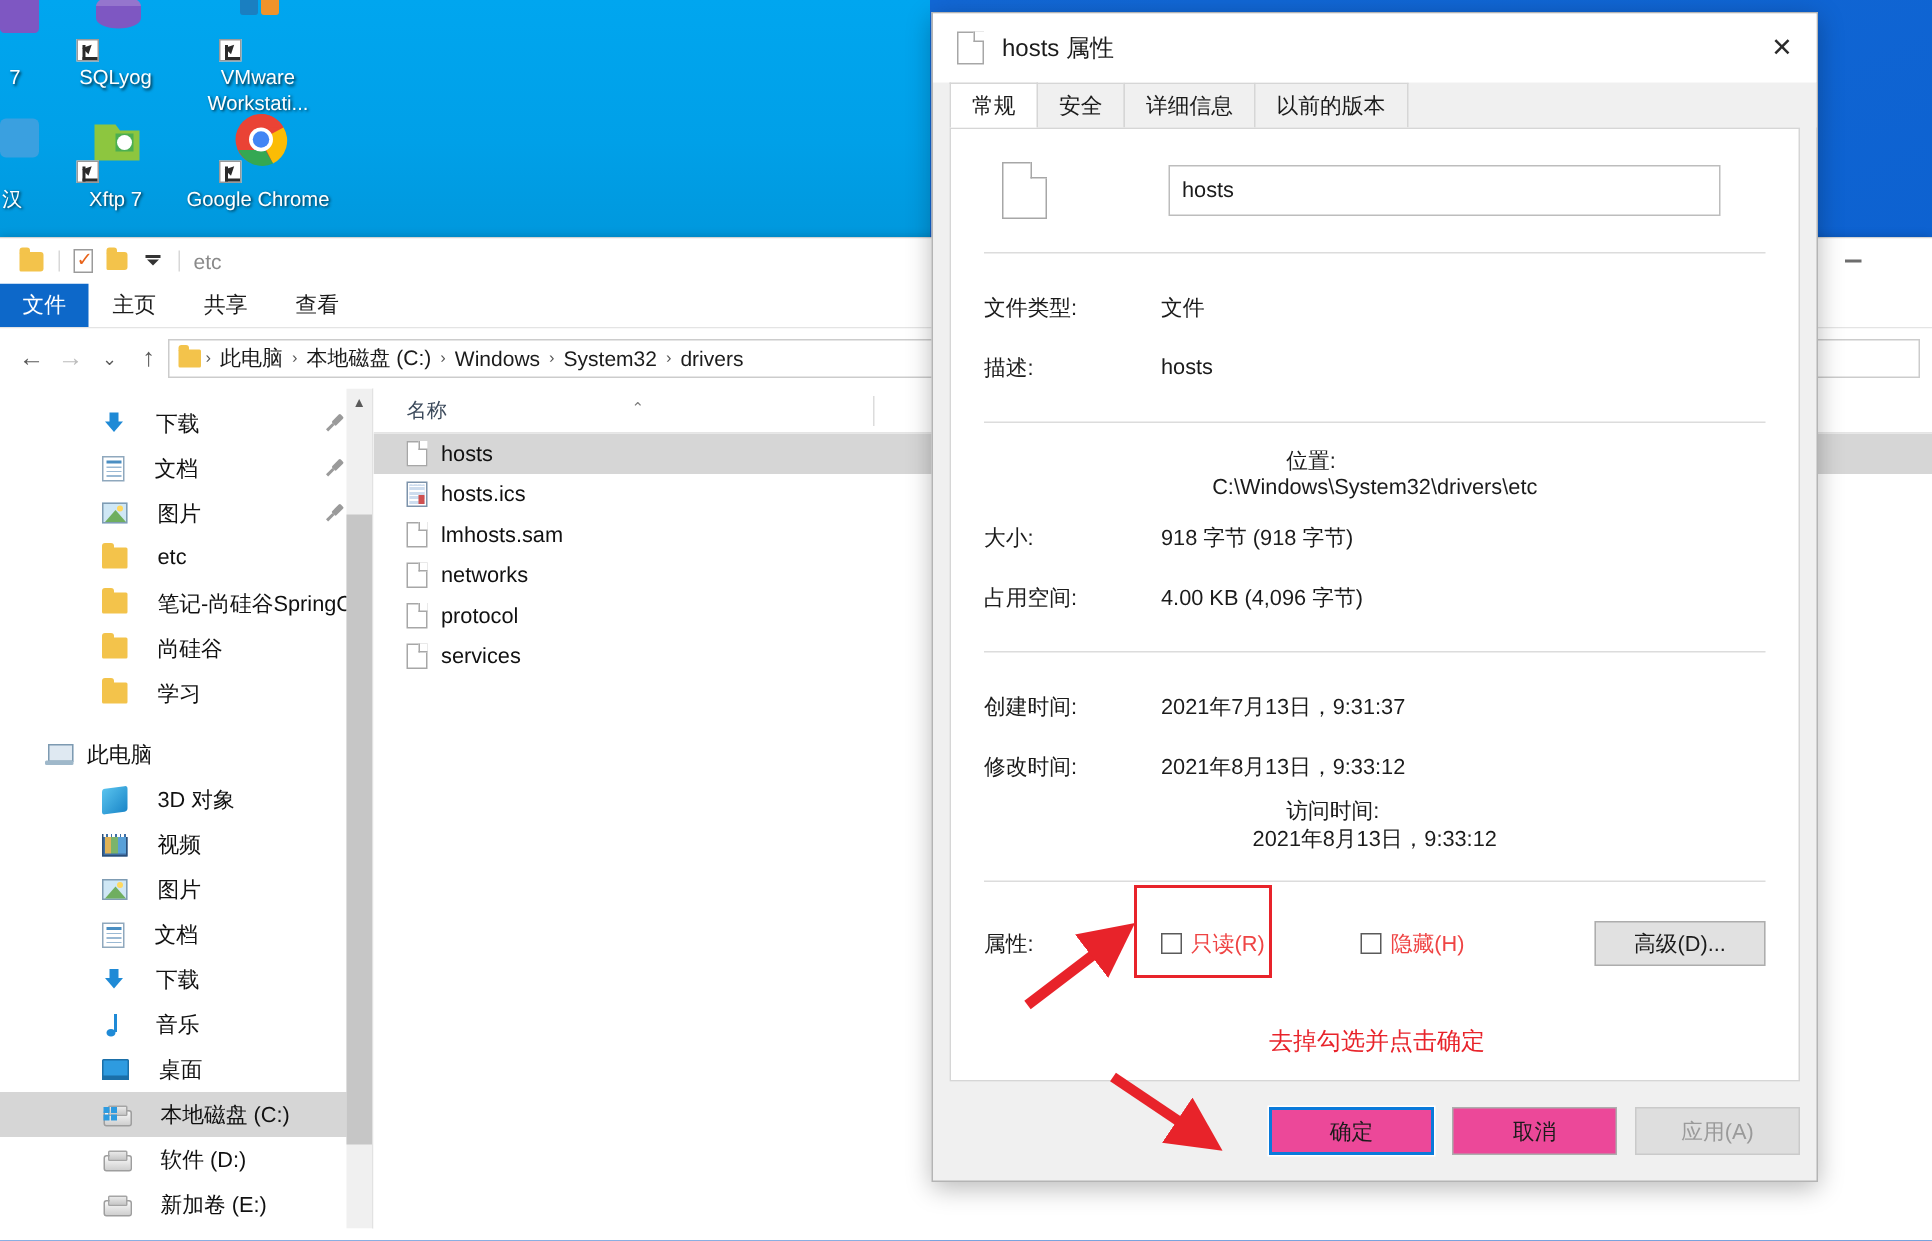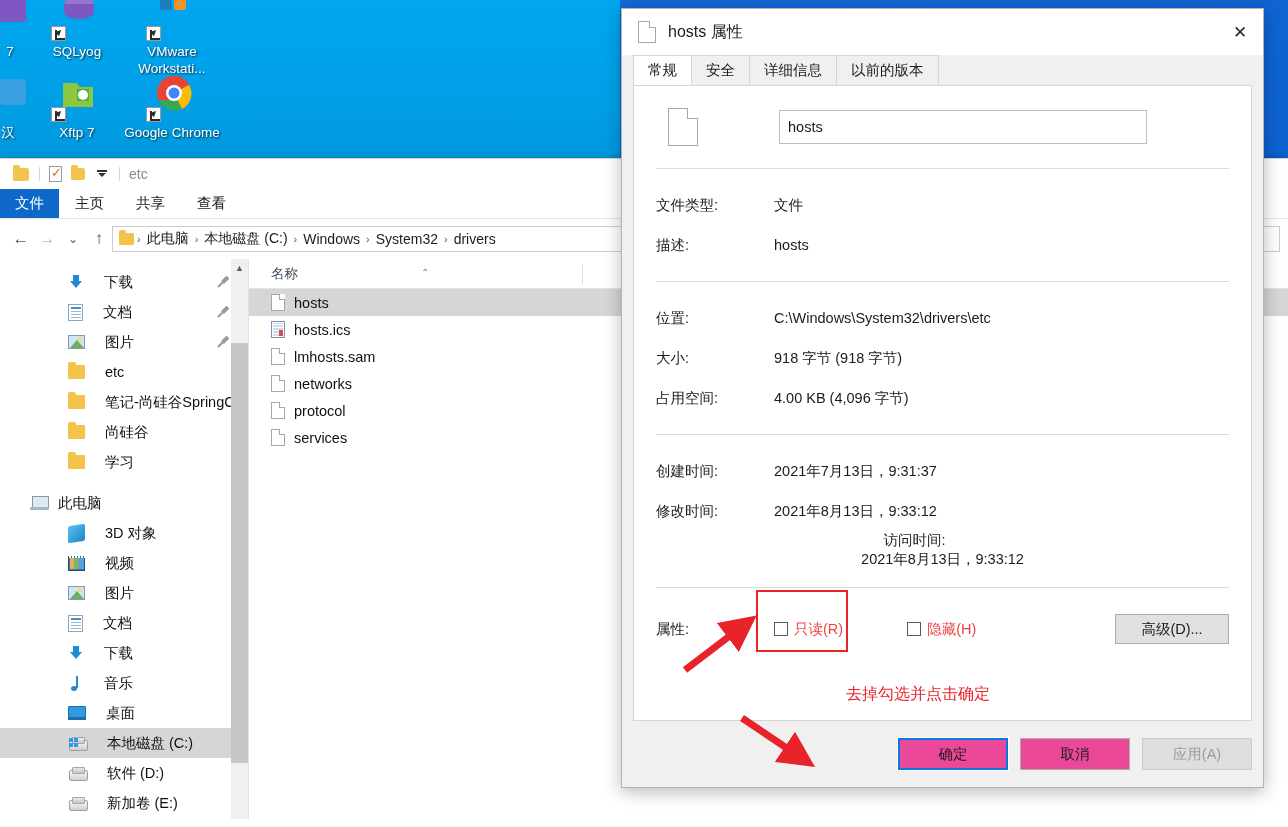--- a/index.html
+++ b/index.html
@@ -181,21 +181,21 @@
   .fi-blank { background:#fff; border:1px solid #a7a7a7; }
   .fi-blank:after{content:"";position:absolute;right:-1px;top:-1px;width:5px;height:5px;background:#fff;border-left:1px solid #a7a7a7;border-bottom:1px solid #a7a7a7;}
   .fi-ics { background:#fff; border:1px solid #7d93ab; }
   .fi-ics:before{content:"";position:absolute;left:1px;top:1px;width:10px;height:13px;
     background:repeating-linear-gradient(0deg,#cddcee 0 2px,#fff 2px 3px),
                repeating-linear-gradient(90deg,#cddcee 0 2px,#fff 2px 3px);}
   .fi-ics:after{content:"";position:absolute;left:7px;top:8px;width:4px;height:6px;background:#d05050;}
 
   
   #dlg {
-    position:absolute; left:621px; top:8px; width:643px; height:780px;
+    position:absolute; left:621px; top:8px; width:591px; height:780px;
     background:#f0f0f0; border:1px solid #b4b4b4;
     box-shadow: 0 4px 16px rgba(0,0,0,.28);
     display:flex; flex-direction:column;
   }
   #dlg-title {
     height:46px; background:#ffffff; display:flex; align-items:center; padding:0 0 0 16px;
     position:relative; flex:none;
   }
   #dlg-title .tico { width:18px; height:22px; background:#fff; border:1px solid #a7a7a7; position:relative; margin-right:12px; }
   #dlg-title .tico:after{content:"";position:absolute;right:-1px;top:-1px;width:6px;height:6px;background:#fff;border-left:1px solid #a7a7a7;border-bottom:1px solid #a7a7a7;}
@@ -531,21 +531,21 @@
       <span class="pg-label">文件类型:</span>
       <span class="pg-value">文件</span>
     </div>
     <div class="pg-row" style="height:40px;">
       <span class="pg-label">描述:</span>
       <span class="pg-value">hosts</span>
     </div>
 
     <div class="hr"></div>
 
-    <div class="pg-row" style="height:40px;">
+    <div class="pg-row" style="height:40px;flex-direction:column;">
       <span class="pg-label">位置:</span>
       <span class="pg-value">C:\Windows\System32\drivers\etc</span>
     </div>
     <div class="pg-row" style="height:40px;">
       <span class="pg-label">大小:</span>
       <span class="pg-value">918 字节 (918 字节)</span>
     </div>
     <div class="pg-row" style="height:40px;">
       <span class="pg-label">占用空间:</span>
       <span class="pg-value">4.00 KB (4,096 字节)</span>

